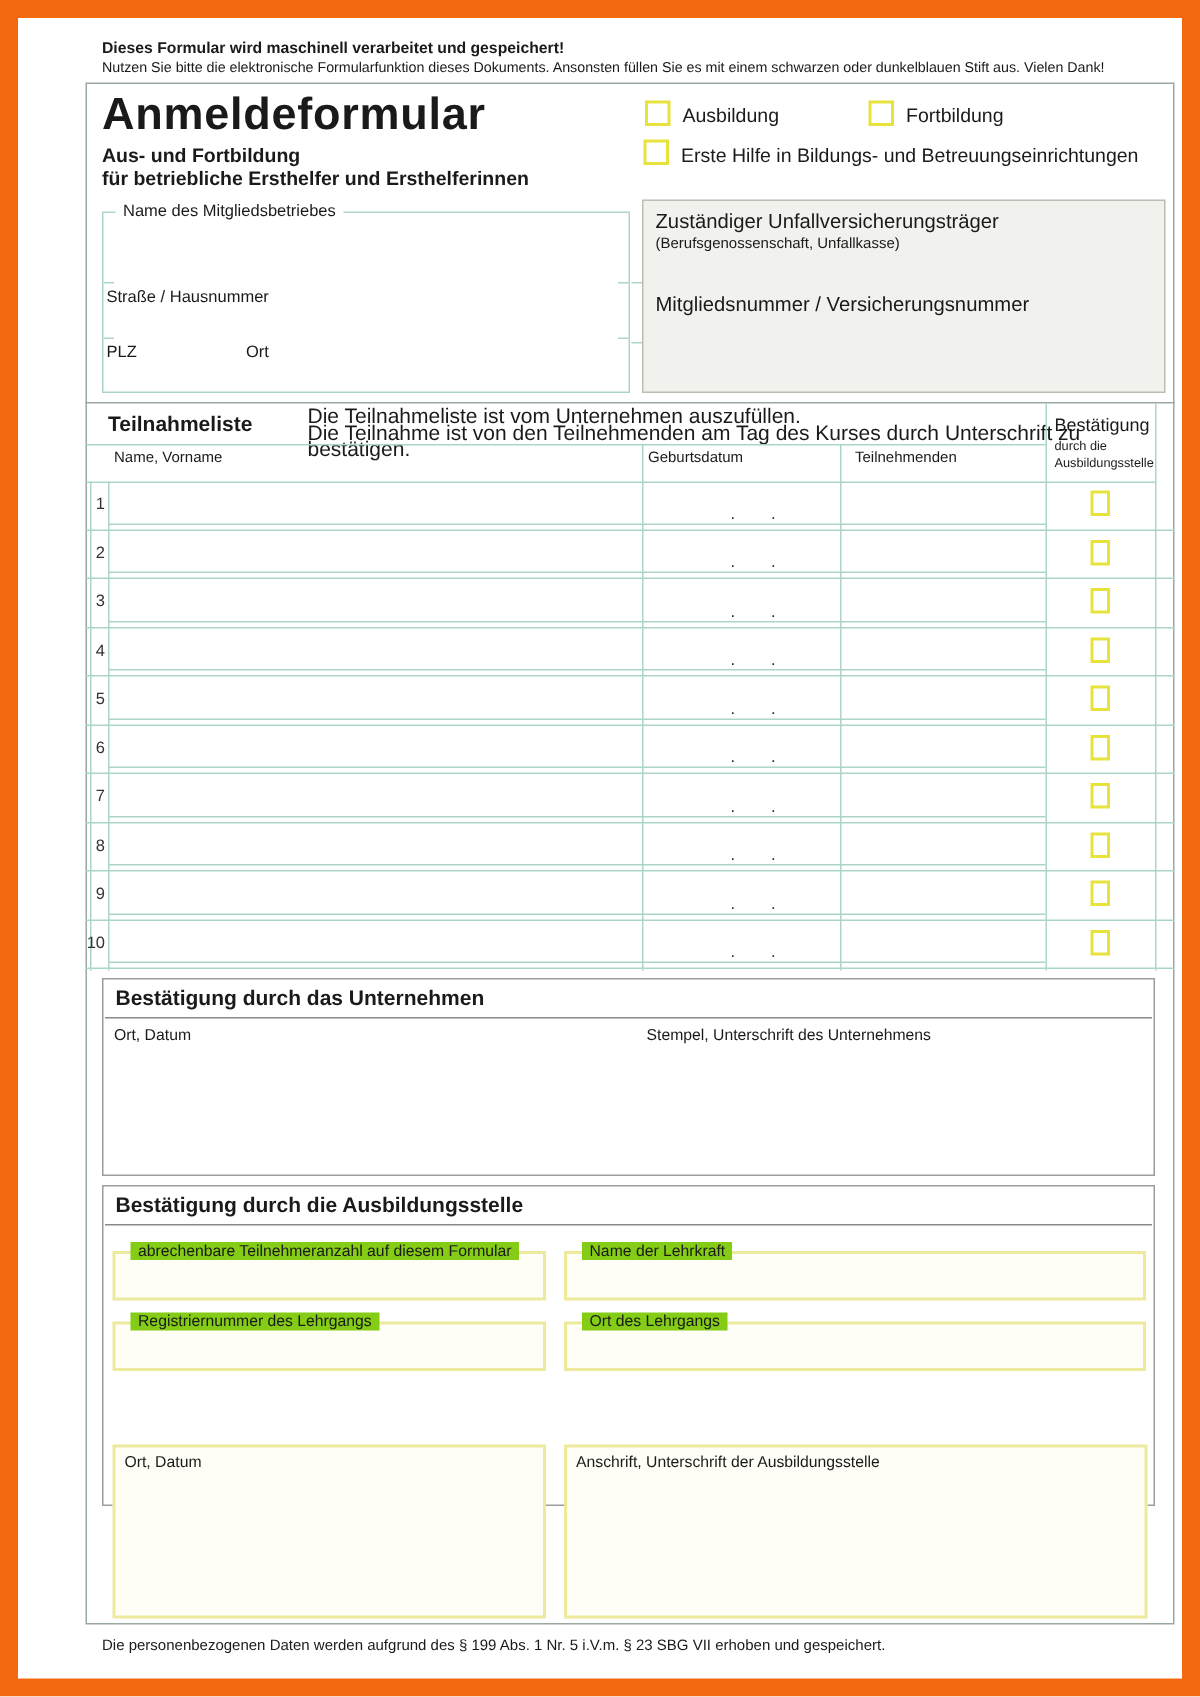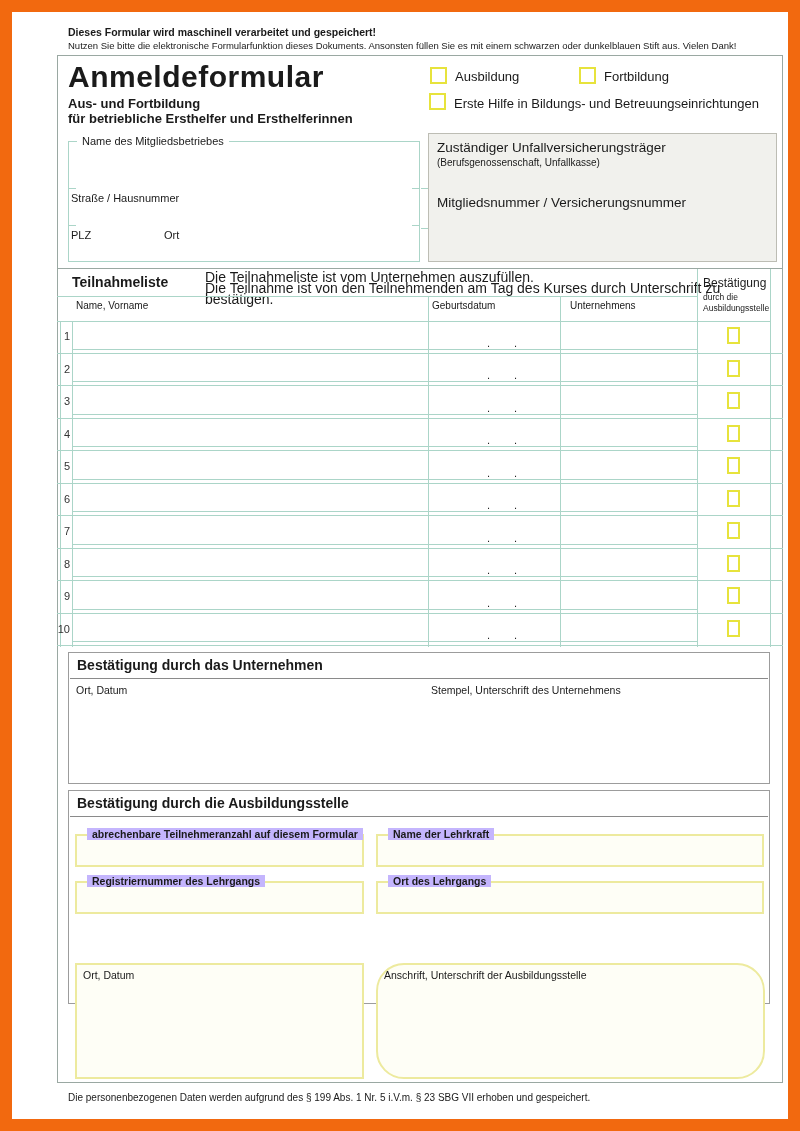--- a/index.html
+++ b/index.html
@@ -63,21 +63,21 @@
 
   
   .conf-box{position:absolute;left:68px;width:702px;border:1px solid var(--box-gray);background:#fff;}
   .conf-head{position:absolute;left:8px;top:4px;font-size:14px;font-weight:bold;}
   .conf-rule{position:absolute;left:1px;right:1px;top:25px;height:1px;background:#8A8A8A;}
   .conf-label{position:absolute;font-size:10.5px;white-space:nowrap;}
 
   
   .t-grid{position:absolute;left:6px;top:43px;display:grid;grid-template-columns:289px 388px;column-gap:12px;row-gap:14px;}
   .t-field{position:relative;height:33px;border:2px solid var(--field-yellow);background:var(--field-fill);cursor:text;}
-  .t-legend{position:absolute;top:-8px;left:10px;background:#c4b5fd;padding:0 5px;font-size:10.5px;white-space:nowrap;font-weight:bold;}
+  .t-legend{position:absolute;top:-8px;left:10px;background:#84cc16;padding:0 5px;font-size:10.5px;white-space:nowrap;}
   .big-field{position:absolute;top:172px;height:116px;border:2px solid var(--field-yellow);background:var(--field-fill);cursor:text;}
   .big-label{position:absolute;left:6px;top:4px;font-size:10.5px;white-space:nowrap;}
 
   .bottom-notice{position:absolute;left:68px;top:1092px;font-size:10px;}
 </style>
 </head>
 <body>
 
 <div class="page">
 
@@ -125,21 +125,21 @@
     <div class="pt-notes">
       <div>Die Teilnahmeliste ist vom Unternehmen auszufüllen.</div>
       <div>Die Teilnahme ist von den Teilnehmenden am Tag des Kurses durch Unterschrift zu bestätigen.</div>
     </div>
     <span class="pt-conf1">Bestätigung</span>
     <span class="pt-conf2" style="top:23px;">durch die</span>
     <span class="pt-conf2" style="top:34px;">Ausbildungsstelle</span>
 
     <span class="pt-colhead" style="left:19px;">Name, Vorname</span>
     <span class="pt-colhead" style="left:375px;">Geburtsdatum</span>
-    <span class="pt-colhead" style="left:513px;">Unternehmens</span>
+    <span class="pt-colhead" style="left:513px;">Teilnehmenden</span>
 
     <div class="hline" style="left:0;top:27px;width:640px;"></div>
     <div class="hline" style="left:0;top:52px;width:713px;"></div>
     <div class="vline" style="left:3px;top:52px;height:326px;"></div>
     <div class="vline" style="left:15px;top:52px;height:326px;"></div>
     <div class="vline" style="left:371px;top:27px;height:351px;"></div>
     <div class="vline" style="left:503px;top:27px;height:351px;"></div>
     <div class="vline" style="left:640px;top:0;height:378px;"></div>
     <div class="vline" style="left:713px;top:0;height:378px;"></div>
 
@@ -281,21 +281,21 @@
     <span class="t-legend">Registriernummer des Lehrgangs</span>
   </div>
 
   <div class="t-field">
     <span class="t-legend">Ort des Lehrgangs</span>
   </div>
 </div>
     <div class="big-field" style="left:6px;width:289px;">
       <span class="big-label">Ort, Datum</span>
     </div>
-    <div class="big-field" style="left:307px;width:389px;border-radius:28px;">
+    <div class="big-field" style="left:307px;width:389px;">
       <span class="big-label">Anschrift, Unterschrift der Ausbildungsstelle</span>
     </div>
   </div>
 
   <div class="bottom-notice">Die personenbezogenen Daten werden aufgrund des § 199 Abs. 1 Nr. 5 i.V.m. § 23 SBG VII erhoben und gespeichert.</div>
 
   <div class="page-border"></div>
 </div>
 
 </body></html>

